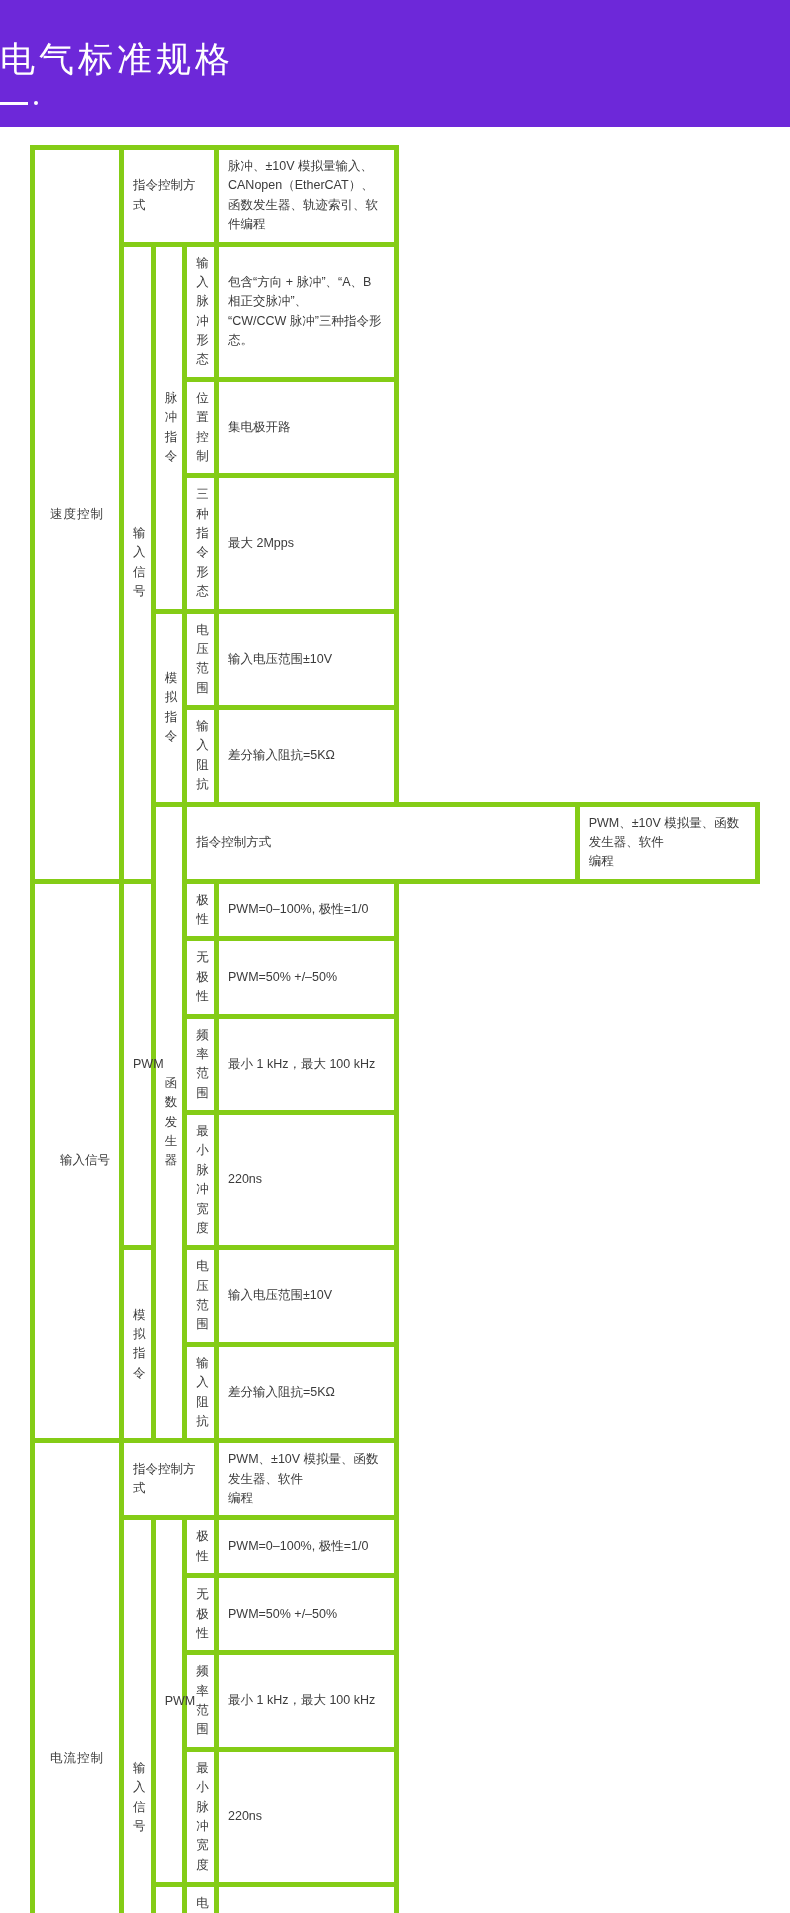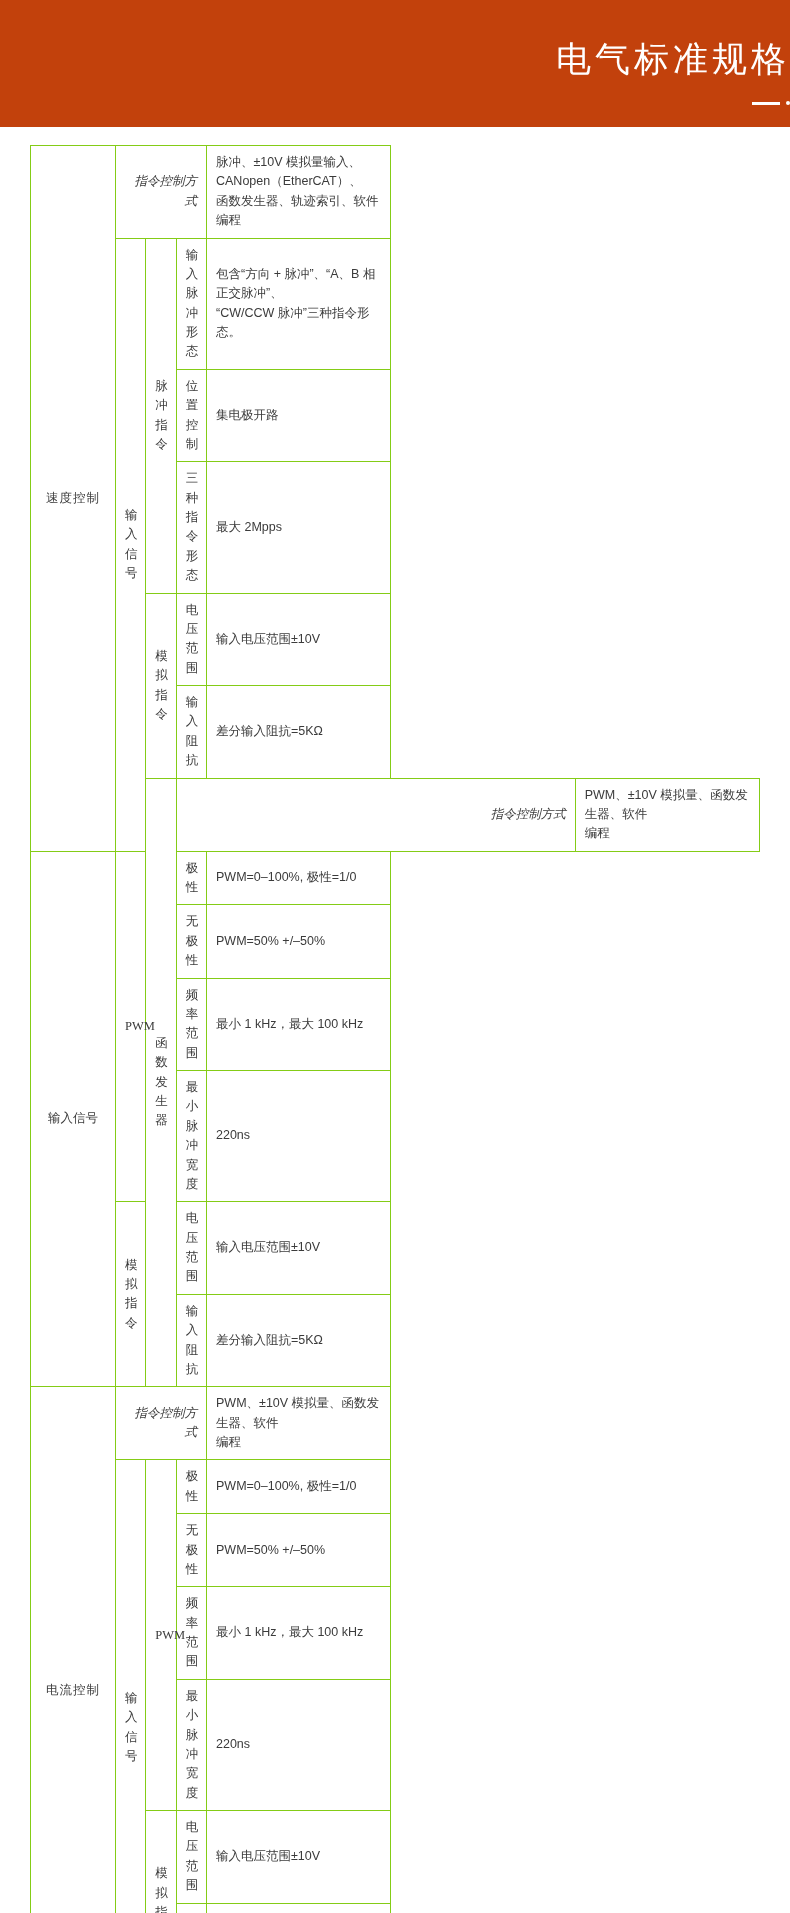--- a/index.html
+++ b/index.html
@@ -10,25 +10,25 @@
   body {
     width: 790px;
     font-family: "Liberation Sans", "DejaVu Sans", sans-serif;
     color: #333;
   }
   .page {
     width: 790px;
     position: relative;
   }
   .header {
-    background: #c2410c;
+    background: #6d28d9;
     height: 127px;
     display: flex;
     flex-direction: column;
-    align-items: flex-end;
+    align-items: flex-start;
     justify-content: center;
   }
   .header-title {
     color: #ffffff;
     font-size: 35px;
     letter-spacing: 4px;
     font-weight: normal;
     margin: 0;
     padding-top: 14px;
   }
@@ -53,58 +53,56 @@
   }
   .table-wrap {
     padding: 18px 30px 24px 30px;
   }
   table.spec {
     border-collapse: collapse;
     width: 730px;
     table-layout: fixed;
   }
   table.spec td {
-    border: 1px solid #84cc16;
+    border: 5px solid #84cc16;
     font-size: 12.5px;
     line-height: 1.55;
     padding: 7px 9px;
     vertical-align: middle;
     color: #3b3b3b;
     background: #ffffff;
   }
   td.grp {
     background: #eef2f7;
     text-align: center;
     width: 66px;
     font-size: 13px;
     color: #333;
     letter-spacing: 1px;
   }
   td.c2 {
     background: #f7f9fb;
-    text-align: center;
+    text-align: right;
     width: 72px;
   }
   td.c3 {
     background: #f7f9fb;
     text-align: center;
     width: 78px;
-    font-family: Liberation Serif, serif;
   }
   td.c4 {
     background: #f7f9fb;
     width: 96px;
   }
   td.val {
     text-align: left;
     padding-left: 12px;
   }
   td.center {
-    text-align: right;
-    font-style: italic;
+    text-align: left;
   }
 </style>
 </head>
 <body>
 
 <div class="page">
 
   <div class="header">
     <h1 class="header-title">电气标准规格</h1>
     <div class="header-deco">

